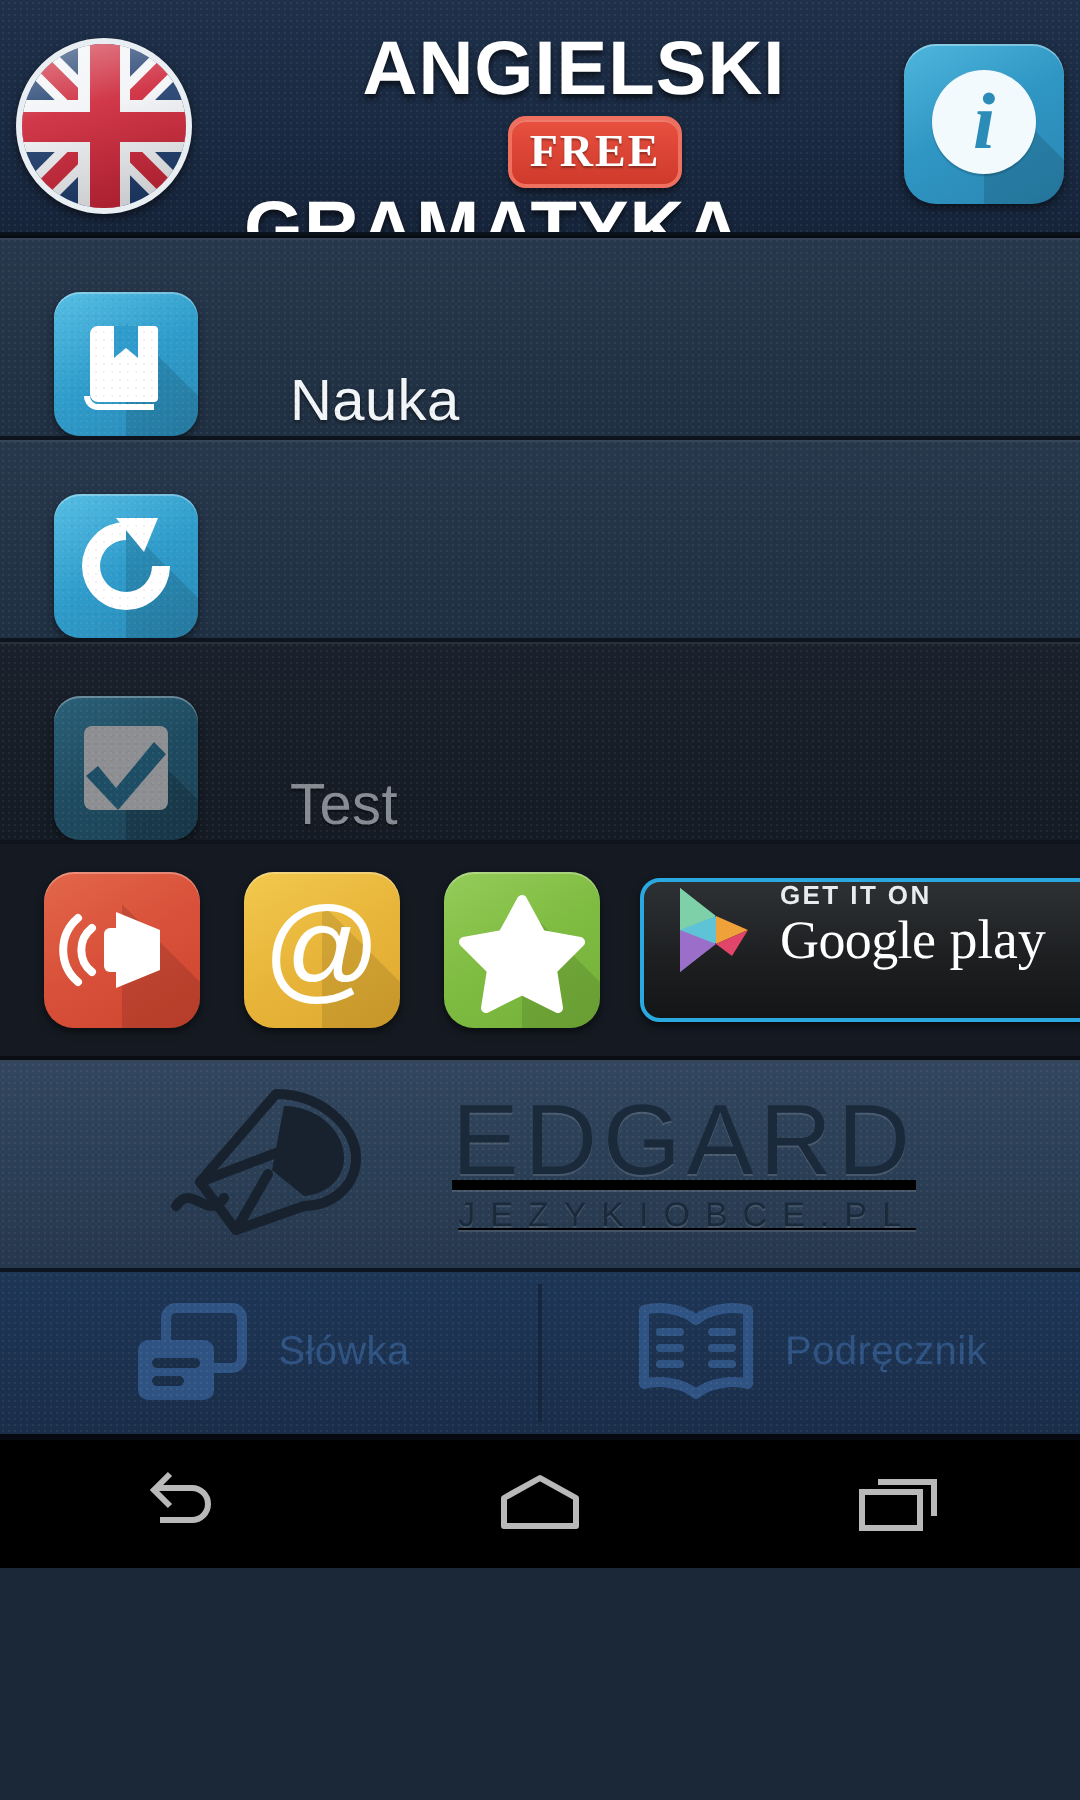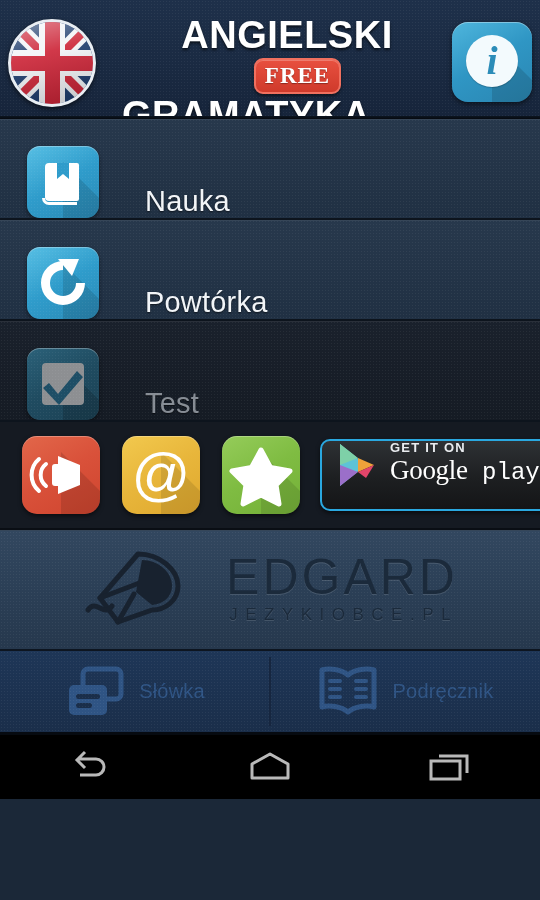--- a/index.html
+++ b/index.html
@@ -246,36 +246,37 @@
     color: #e9ecef; font-size: 13px; font-weight: bold;
     letter-spacing: 1.2px; line-height: 14px;
   }
   .gplay-name {
     color: #ffffff; font-size: 27px; line-height: 29px;
     font-family: "Liberation Serif", serif;
     letter-spacing: -.3px; margin-top: 1px;
     white-space: nowrap;
   }
   .gplay-name .play {
-    font-family: Liberation Mono, monospace;
-    font-size: 24px; letter-spacing: 0;
+    font-family: Liberation Serif, serif;
+    font-size: 28px; letter-spacing: 0;
   }
 
   
   .brand {
     position: relative;
-    height: 121px;
+    height: 106px;
     background: linear-gradient(180deg, #32475f 0%, #2b3f56 50%, #26384d 100%);
     border-top: 1px solid rgba(255,255,255,.07);
     border-bottom: 2px solid #0d1520;
     box-sizing: border-box;
     display: flex;
     align-items: center;
     justify-content: center;
     overflow: hidden;
+    text-decoration: underline;
   }
   .brand-inner { display: flex; align-items: center; position: relative; z-index: 2; }
   .brand-mark { margin-right: 14px; }
   .brand-text { position: relative; top: -2px; }
   .brand-name {
     font-size: 50px;
     line-height: 50px;
     color: #1b2a3b;
     letter-spacing: 3px;
     font-weight: normal;
@@ -396,21 +397,20 @@
 
     <div class="row normal noise">
       <div class="hl"></div>
       <div class="tile blue">
         <svg width="72" height="72" viewBox="0 0 72 72">
           <path d="M36 16 L72 52 L72 72 L36 72 Z" fill="rgba(0,0,0,0.12)"></path>
           <path d="M36 14 A22 22 0 1 0 58 36 h-9 A13 13 0 1 1 36 23 z" fill="#ffffff"></path>
           <path d="M31 12 L52 12 L45 29 Z" fill="#ffffff"></path>
         </svg>
       </div>
-      <div class="row-label">Powtórka</div>
     </div>
 
     <div class="row disabled noise">
       <div class="hl"></div>
       <div class="tile grayed">
         <svg width="72" height="72" viewBox="0 0 72 72">
           <path d="M36 16 L72 52 L72 72 L36 72 Z" fill="rgba(0,0,0,0.16)"></path>
           <rect x="15" y="15" width="42" height="42" rx="4" fill="#8d8f92"></rect>
           <path d="M22 35 l9 11 l19 -23 l6 6 l-24 28 l-16 -17 z" fill="#1e4e66"></path>
         </svg>

